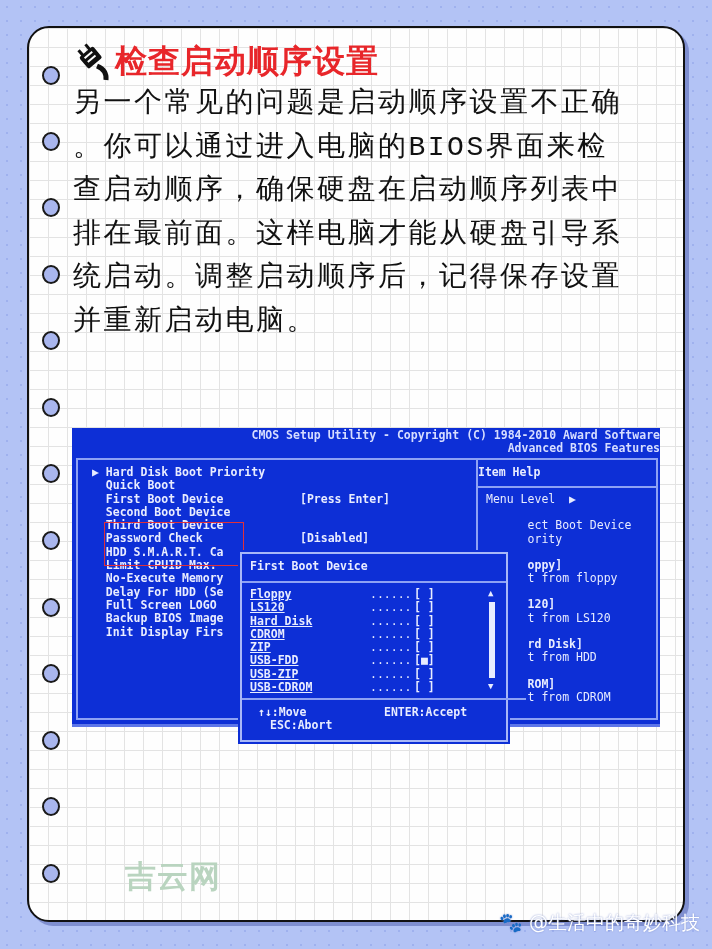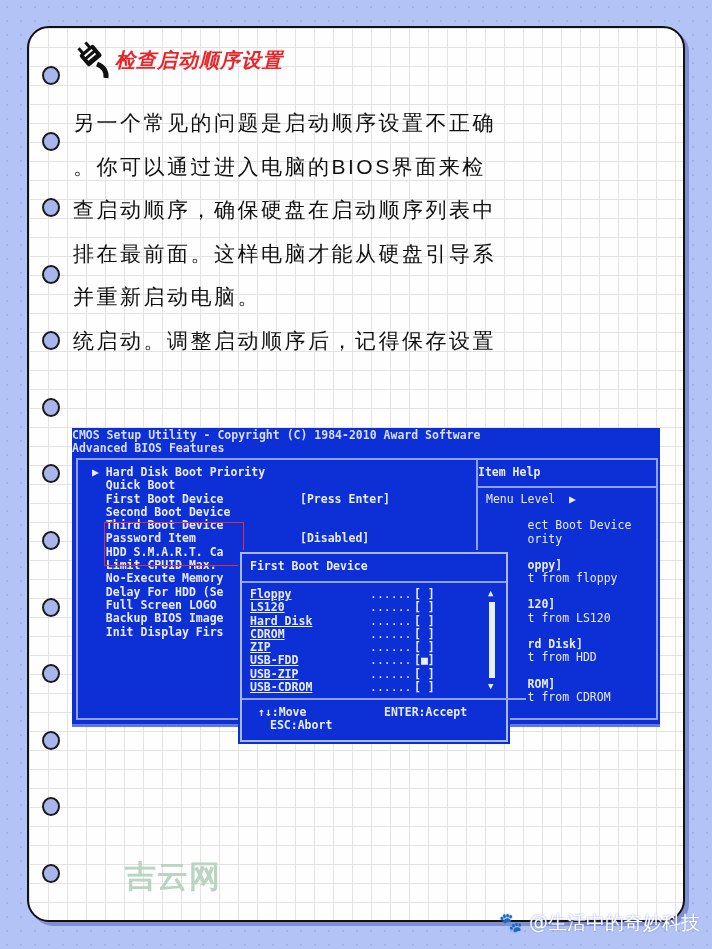--- a/index.html
+++ b/index.html
@@ -21,36 +21,35 @@
     box-shadow: 4px 4px 0 #7f8fd0;
     overflow:hidden;
   }
   .hole {
     position:absolute; left:13px; width:14px; height:15px; border-radius:50%;
     border:2px solid #1a1a1a; background:#a9b6ee;
   }
   .title-row { position:absolute; left:44px; top:12px; display:flex; align-items:center; }
   .plug { width:40px; height:40px; }
   .title {
-    font-size:20px; font-weight:bold; color:#e8262a; margin-left:2px; letter-spacing:1px;
+    font-size:32px; font-weight:bold; color:#e8262a; margin-left:2px; letter-spacing:1px;
     font-family:"DejaVu Sans", sans-serif;
-    font-style:italic;
   }
   .body-text {
-    position:absolute; left:44px; top:73px; width:590px;
-    font-size:21px; line-height:43.5px; color:#111; letter-spacing:2.5px;
-    font-family:Liberation Sans, sans-serif;
+    position:absolute; left:44px; top:54px; width:590px;
+    font-size:28px; line-height:43.5px; color:#111; letter-spacing:2.5px;
+    font-family:Liberation Mono, monospace;
   }
   .bios {
     position:absolute; left:43px; top:400px; width:588px; height:296px;
     background:#0d2fd6; color:#e8ecff;
     font-family:"DejaVu Sans Mono", monospace; font-weight:bold; font-size:11.5px;
     border-bottom:3px solid #5d76e8;
   }
-  .bios-head { text-align:left; line-height:13px; padding-top:1px; color:#d6ddff; }
+  .bios-head { text-align:right; line-height:13px; padding-top:1px; color:#d6ddff; }
   .bios-frame {
     position:absolute; left:4px; top:30px; width:578px; height:258px;
     border:2px solid #8ea2f4;
   }
   .bios-divider-v { position:absolute; left:398px; top:0; width:2px; height:257px; background:#8ea2f4; }
   .help-head { position:absolute; left:400px; top:0; width:178px; height:26px; border-bottom:2px solid #8ea2f4; text-align:left; line-height:24px; }
   .menu { position:absolute; left:14px; top:6px; line-height:13.3px; }
   .menu .row { white-space:pre; }
   .vals { position:absolute; left:222px; top:6px; line-height:13.3px; white-space:pre; }
   .hl { background:#e0242c; color:#ffdede; }
@@ -101,40 +100,40 @@
       <path d="M24 24 Q34 28 33 38" stroke="#111" stroke-width="5" fill="none"></path>
     </svg>
     <span class="title">检查启动顺序设置</span>
   </div>
 
   <div class="body-text">
     <div>另一个常见的问题是启动顺序设置不正确</div>
     <div>。你可以通过进入电脑的BIOS界面来检</div>
     <div>查启动顺序，确保硬盘在启动顺序列表中</div>
     <div>排在最前面。这样电脑才能从硬盘引导系</div>
+    <div>统启动。调整启动顺序后，记得保存设置</div>
     <div>并重新启动电脑。</div>
-    <div>统启动。调整启动顺序后，记得保存设置</div>
   </div>
 
   <div class="bios">
     <div class="bios-head">
       <div>CMOS Setup Utility - Copyright (C) 1984-2010 Award Software</div>
       <div>Advanced BIOS Features</div>
     </div>
     <div class="bios-frame">
       <div class="bios-divider-v"></div>
       <div class="help-head">Item Help</div>
 
       <div class="menu">
         <div class="row">▶ Hard Disk Boot Priority</div>
         <div class="row">  Quick Boot</div>
         <div class="row">  First Boot Device</div>
         <div class="row">  Second Boot Device</div>
         <div class="row">  Third Boot Device</div>
-        <div class="row">  Password Item</div>
+        <div class="row">  Password Check</div>
         <div class="row">  HDD S.M.A.R.T. Ca</div>
         <div class="row">  Limit CPUID Max.</div>
         <div class="row">  No-Execute Memory</div>
         <div class="row">  Delay For HDD (Se</div>
         <div class="row">  Full Screen LOGO</div>
         <div class="row">  Backup BIOS Image</div>
         <div class="row">  Init Display Firs</div>
       </div>
 
       <div class="vals">

